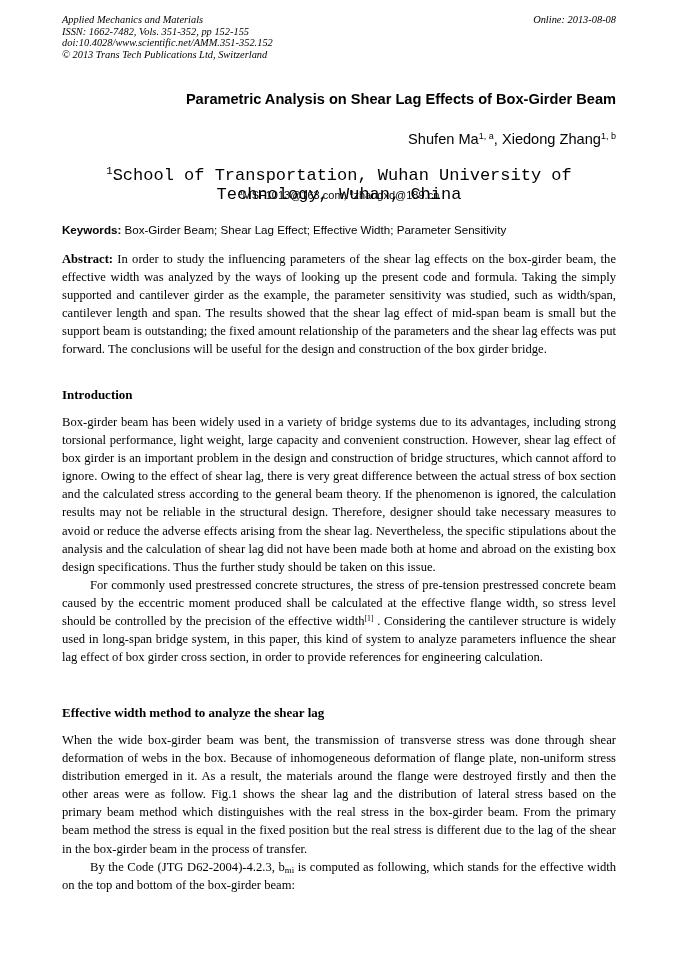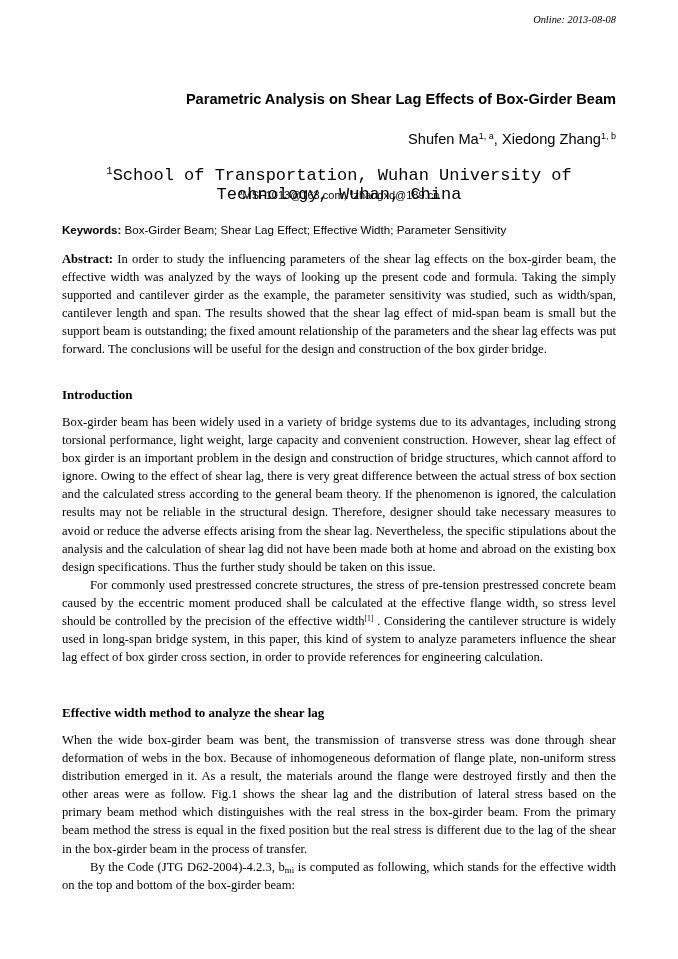--- a/index.html
+++ b/index.html
@@ -19,20 +19,26 @@
   .block { position: absolute; left: 62px; width: 554px; }
   .heading { position: absolute; left: 62px; font-family: "Liberation Serif", serif; font-weight: bold; font-size: 13px; }
   .indent { text-indent: 28px; }
   p { margin: 0; }
 </style>
 </head>
 <body>
 
 <div class="page">
 
+  <div class="header-left">
+    <div>Applied Mechanics and Materials</div>
+    <div>ISSN: 1662-7482, Vols. 351-352, pp 152-155</div>
+    <div>doi:10.4028/www.scientific.net/AMM.351-352.152</div>
+    <div>© 2013 Trans Tech Publications Ltd, Switzerland</div>
+  </div>
   <div class="header-right">Online: 2013-08-08</div>
 
   <div class="title">Parametric Analysis on Shear Lag Effects of Box-Girder Beam</div>
 
   <div class="authors"><span>Shufen Ma</span><sup>1, a</sup><span>, </span><span>Xiedong Zhang</span><sup>1, b</sup></div>
 
   <div class="affil"><sup>1</sup><span>School of Transportation, Wuhan University of Technology, Wuhan, China</span></div>
 
   <div class="emails"><sup>a</sup><span>MSF1013@163.com</span><span>, </span><sup>b</sup><span>zhangxd@189.cn</span></div>
 

